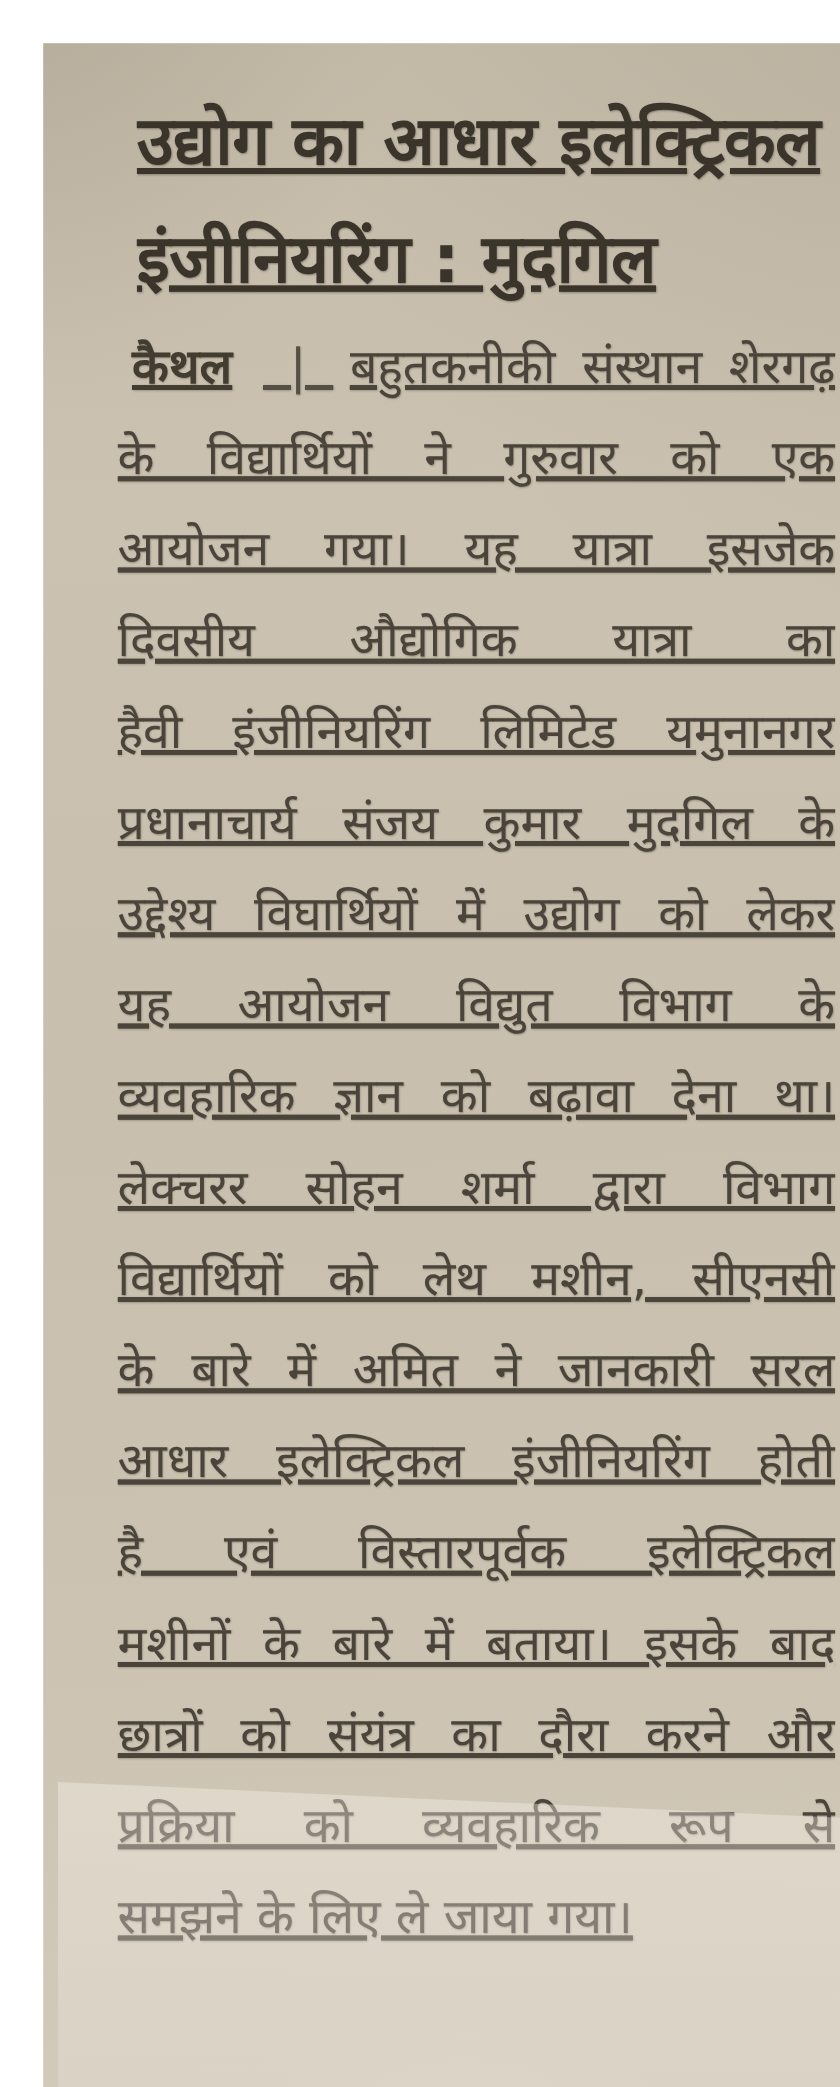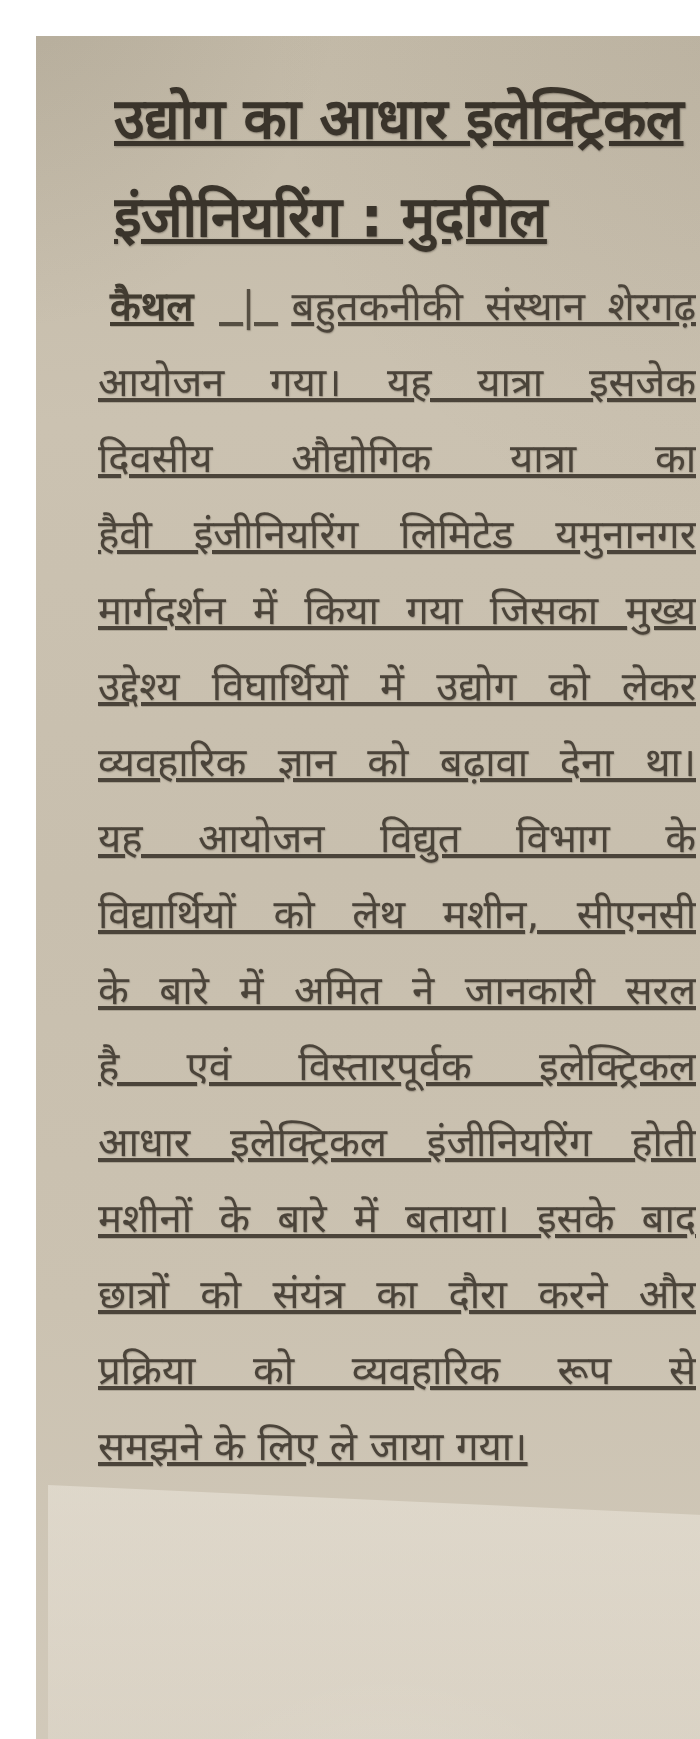--- a/index.html
+++ b/index.html
@@ -65,31 +65,33 @@
 <body>
 
 <div class="page">
   <div class="headline">
     <div class="hl-line">उद्योग का आधार इलेक्ट्रिकल</div>
     <div class="hl-line">इंजीनियरिंग : मुदगिल</div>
   </div>
 
   <div class="body-text" id="body-text">
       <div class="article-line just"><b>कैथल</b><span class="sep"> | </span>बहुतकनीकी संस्थान शेरगढ़</div>
+      <div class="article-line just">के विद्यार्थियों ने गुरुवार को एक</div>
       <div class="article-line just">आयोजन गया। यह यात्रा इसजेक</div>
       <div class="article-line just">दिवसीय औद्योगिक यात्रा का</div>
       <div class="article-line just">हैवी इंजीनियरिंग लिमिटेड यमुनानगर</div>
-      <div class="article-line just">मार्गदर्शन में किया गया जिसका मुख्य</div>
+      <div class="article-line just">प्रधानाचार्य संजय कुमार मुदगिल के</div>
       <div class="article-line just">उद्देश्य विघार्थियों में उद्योग को लेकर</div>
+      <div class="article-line just">यह आयोजन विद्युत विभाग के</div>
       <div class="article-line just">व्यवहारिक ज्ञान को बढ़ावा देना था।</div>
-      <div class="article-line just">यह आयोजन विद्युत विभाग के</div>
+      <div class="article-line just">लेक्चरर सोहन शर्मा द्वारा विभाग</div>
       <div class="article-line just">विद्यार्थियों को लेथ मशीन, सीएनसी</div>
       <div class="article-line just">के बारे में अमित ने जानकारी सरल</div>
+      <div class="article-line just">आधार इलेक्ट्रिकल इंजीनियरिंग होती</div>
       <div class="article-line just">है एवं विस्तारपूर्वक इलेक्ट्रिकल</div>
-      <div class="article-line just">आधार इलेक्ट्रिकल इंजीनियरिंग होती</div>
       <div class="article-line just">मशीनों के बारे में बताया। इसके बाद</div>
       <div class="article-line just">छात्रों को संयंत्र का दौरा करने और</div>
       <div class="article-line just">प्रक्रिया को व्यवहारिक रूप से</div>
       <div class="article-line">समझने के लिए ले जाया गया।</div>
     </div>
 
   <div class="edge-fragments" id="edge-fragments">
       <span class="edge-fragment" style="top: 1098px;">त</span>
       <span class="edge-fragment" style="top: 1238px;">व</span>
       <span class="edge-fragment" style="top: 1300px;">म</span>

